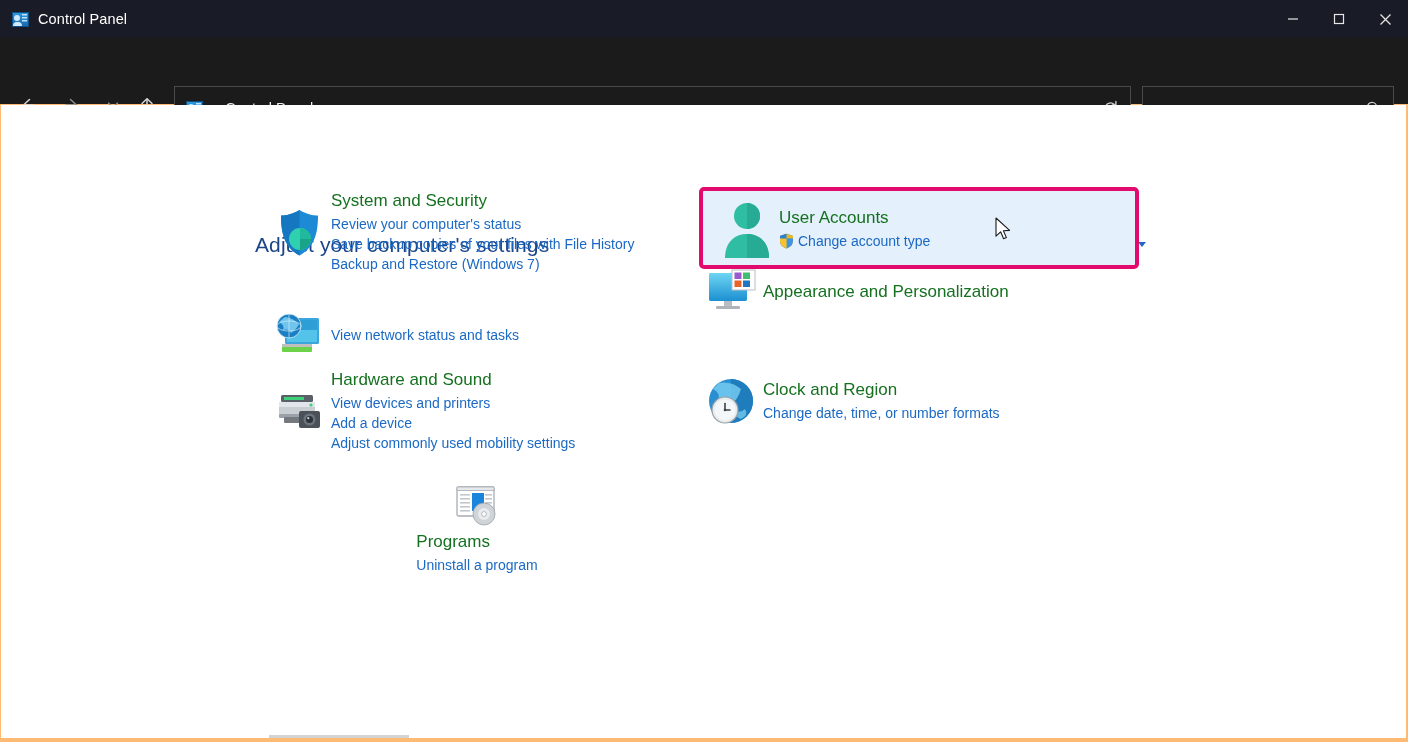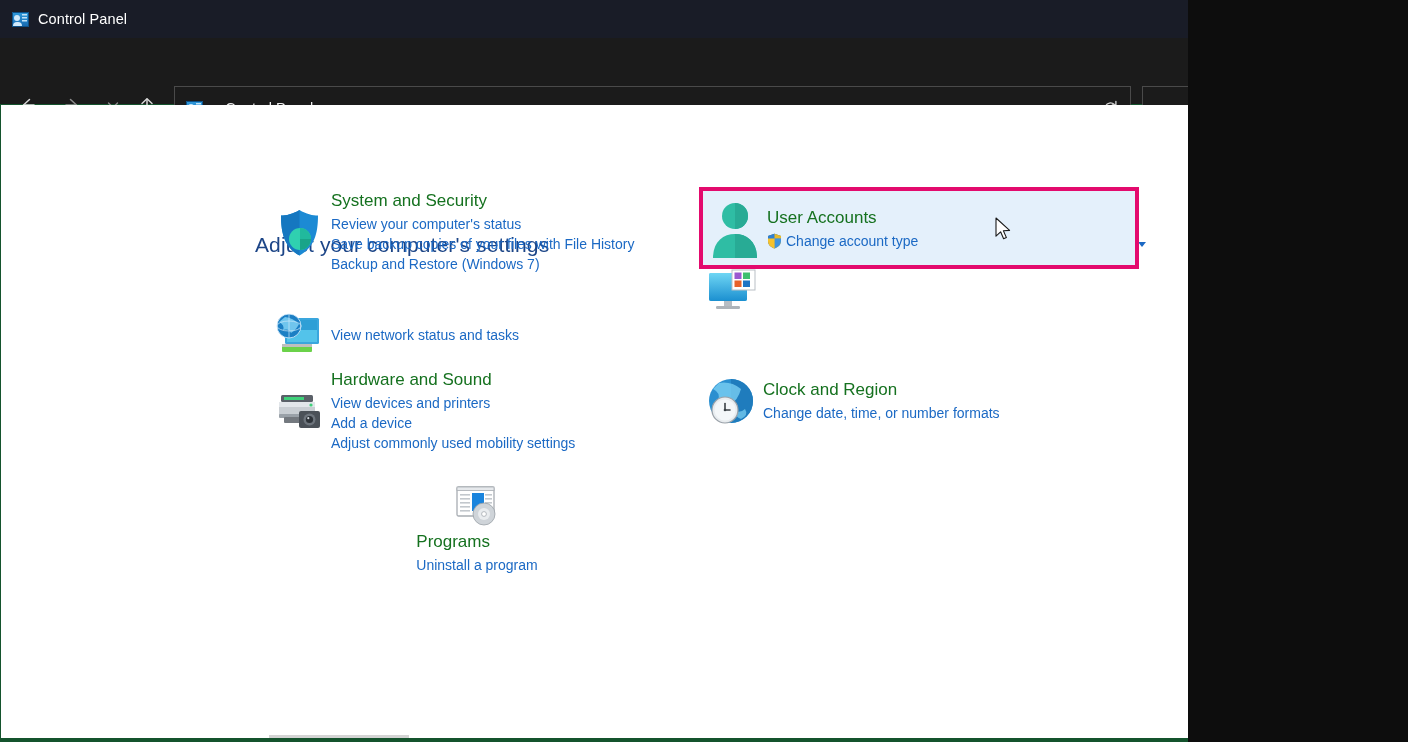--- a/index.html
+++ b/index.html
@@ -11,23 +11,23 @@
     width: 1408px;
     height: 742px;
     overflow: hidden;
     font-family: "Liberation Sans", sans-serif;
     -webkit-font-smoothing: antialiased;
   }
 
   .window {
     position: absolute;
     left: 0; top: 0;
-    width: 1188px;
+    width: 1408px;
     height: 742px;
-    background: #14532d;
+    background: #fdba74;
     overflow: hidden;
   }
 
   
   .titlebar {
     position: absolute;
     left: 0; top: 0;
     width: 1408px;
     height: 38px;
     background: #191c27;
@@ -280,22 +280,22 @@
     white-space: nowrap;
     display: flex;
     align-items: center;
     gap: 4px;
   }
 
   
   .cat.highlight {
     background: #e4f0fb;
     border: 4px solid #e30a6d;
-    border-radius: 0;
-    padding: 7px 0 7px 0;
+    border-radius: 5px;
+    padding: 7px 0 7px 12px;
   }
 
   
   .uac-shield {
     width: 15px; height: 16px;
     flex: none;
     position: relative;
     display: inline-block;
   }
 
@@ -545,20 +545,23 @@
           </defs>
           <rect x="19" y="32" width="8" height="5" fill="#b7bdc3"></rect>
           <rect x="11" y="37" width="24" height="3" rx="1.2" fill="#aeb4ba"></rect>
           <rect x="27" y="1" width="23" height="20" fill="#ffffff" stroke="#b9bfc5" stroke-width="1"></rect>
           <rect x="29.5" y="3.5" width="7" height="6.5" fill="#9b59d0"></rect>
           <rect x="38" y="3.5" width="7" height="6.5" fill="#3fbf6f"></rect>
           <rect x="29.5" y="11.5" width="7" height="6.5" fill="#e8622b"></rect>
           <rect x="38" y="11.5" width="7" height="6.5" fill="#1f74c4"></rect>
         </svg>
       </div>
+      <div class="cat-body">
+        <div class="cat-title">Appearance and Personalization</div>
+      </div>
     </div>
 
     <div class="cat" style="left:698px; top:228px; width:445px;margin-top:40px;">
       <div class="cat-icon">
         <svg width="53" height="53" viewBox="0 0 53 53">
           <circle cx="26" cy="26" r="22" fill="#2a8fd0"></circle>
           <path d="M26 4 A22 22 0 0 1 26 48 Z" fill="#1f7cbd"></path>
           <path d="M8 14 Q16 18 13 25 Q22 22 25 30 Q33 25 36 14 Q26 6 14 8 Z" fill="#7fd3f5" opacity=".75"></path>
           <path d="M30 36 Q36 38 40 34 Q44 40 36 44 Q30 42 30 36 Z" fill="#7fd3f5" opacity=".7"></path>
           <circle cx="20" cy="35" r="13" fill="#e8ecef" stroke="#9aa1a8" stroke-width="1.2"></circle>

